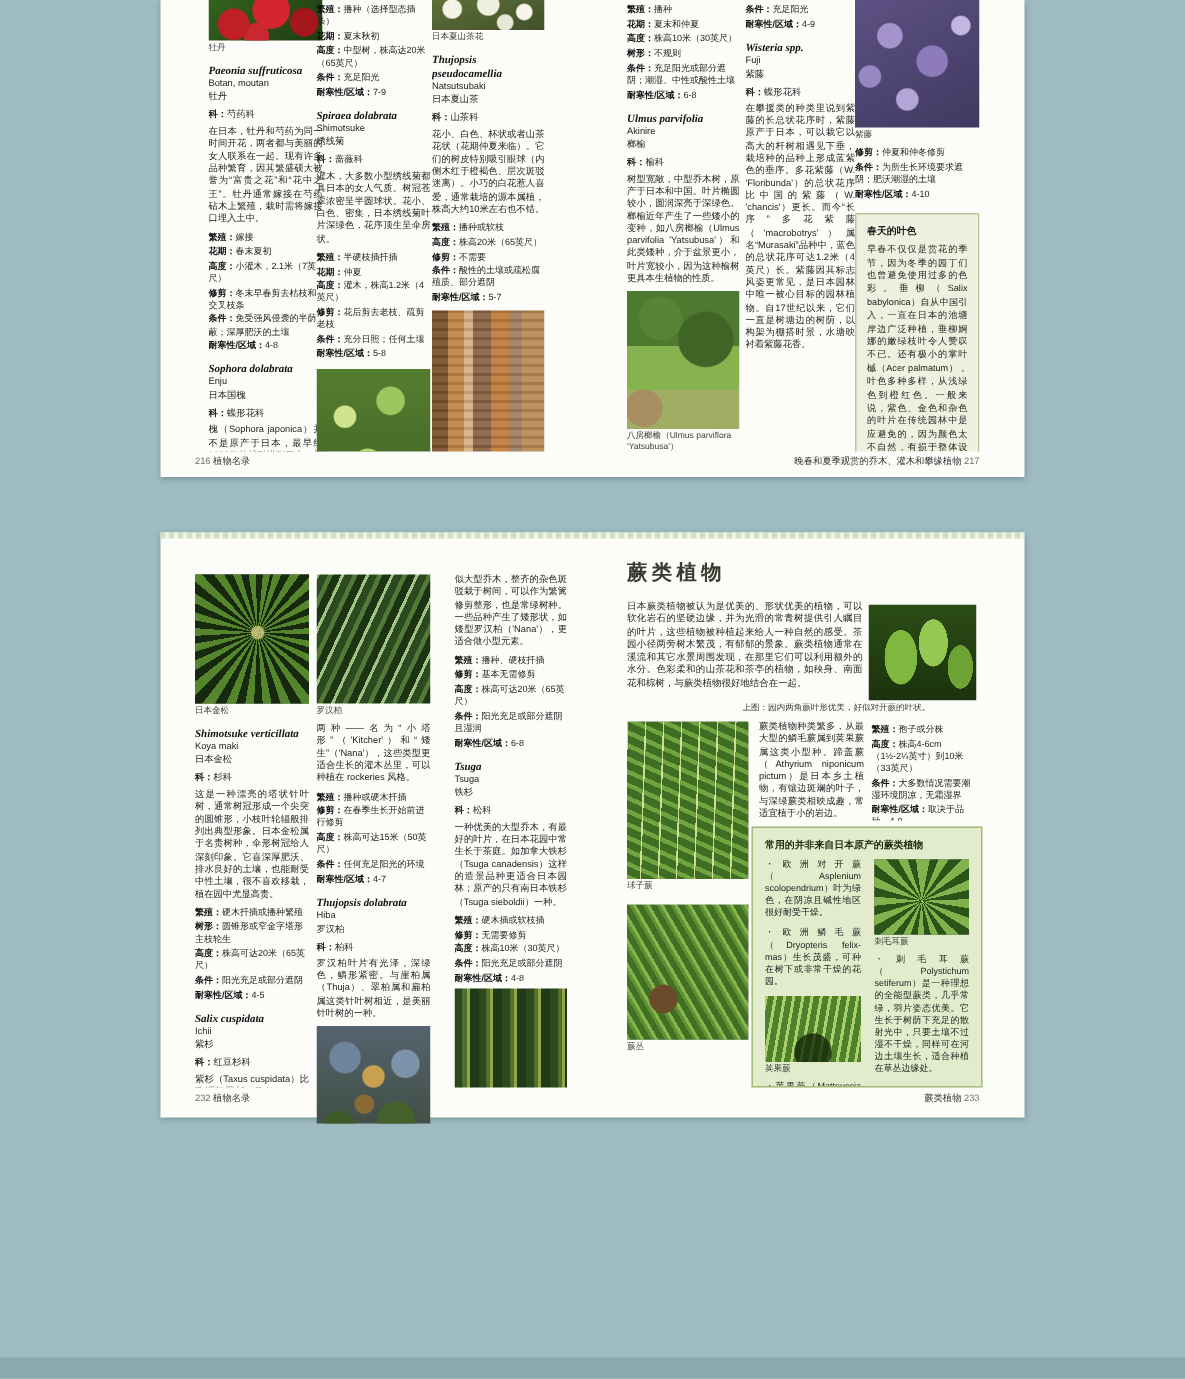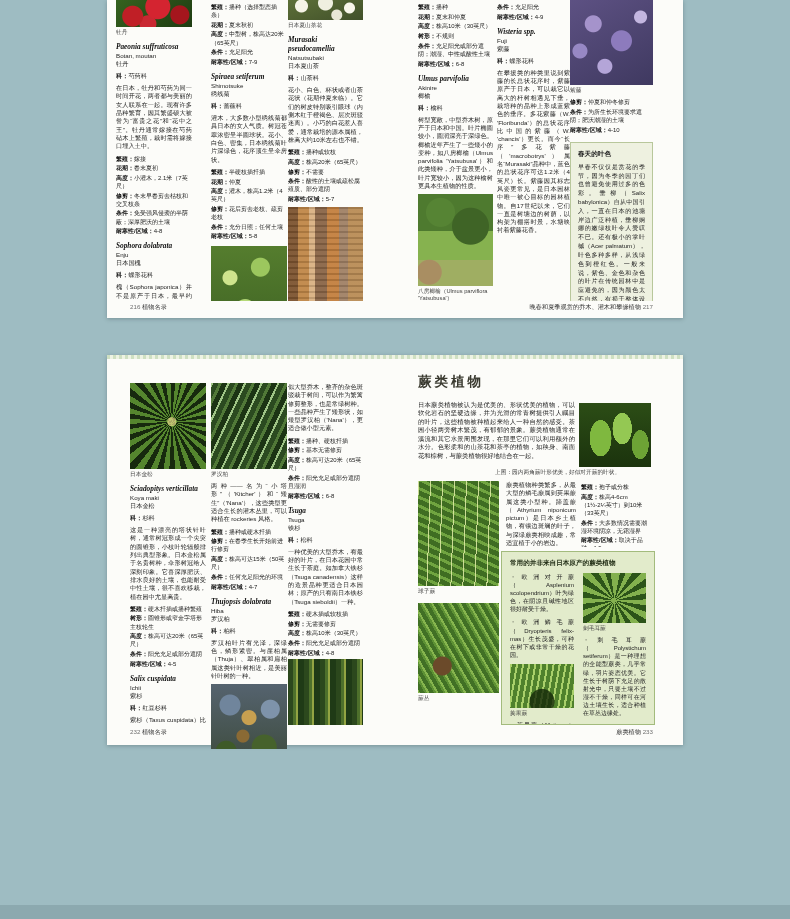--- a/index.html
+++ b/index.html
@@ -48,21 +48,21 @@
   .ph-matteuccia{background-image:radial-gradient(circle at 50% 85%,rgba(20,40,8,.8) 0 12px,rgba(0,0,0,0) 13px),repeating-linear-gradient(100deg,#a9d06a 0 2px,#4f812c 2px 6px);background-color:#3a6420;}
   .ph-polystichum{background-image:repeating-conic-gradient(from 0deg at 50% 55%,#83b14e 0 11deg,#2c5419 11deg 22deg);background-color:#1c370e;}
 </style>
 </head>
 <body>
 
 <div class="canvas">
 
   <div class="spread top">
 
-    <div class="col" style="left:9px;top:0;width:76px;height:301px">
+    <div class="col" style="left:32px;top:0;width:76px;height:301px">
       <div class="ph ph-peony" style="height:27px"></div>
       <div class="cap">牡丹</div>
       <div class="latin">Paeonia suffruticosa</div>
       <div class="rom">Botan, moutan</div>
       <div class="cnm">牡丹</div>
       <div class="fam"><b>科：</b>芍药科</div>
       <p class="body">在日本，牡丹和芍药为同一时间开花，两者都与美丽的女人联系在一起。现有许多品种繁育，因其繁盛硕大被誉为“富贵之花”和“花中之王”。牡丹通常嫁接在芍药砧木上繁殖，栽时需将嫁接口埋入土中。</p>
       <div class="lbl"><b>繁殖：</b>嫁接</div>
       <div class="lbl"><b>花期：</b>春末夏初</div>
       <div class="lbl"><b>高度：</b>小灌木，2.1米（7英尺）</div>
@@ -75,39 +75,39 @@
       <div class="fam"><b>科：</b>蝶形花科</div>
       <p class="body">槐（Sophora japonica）并不是原产于日本，最早约1000年前就引进到日本。树冠圆形、优雅，株高可达20米（65英尺），夏末、早秋盛开奶白色蝶形花。在日本的花园中，你经常会看到奇特造型的。</p>
     </div>
 
     <div class="col" style="left:104px;top:3px;width:76px;height:298px">
       <div class="lbl"><b>繁殖：</b>播种（选择型态插条）</div>
       <div class="lbl"><b>花期：</b>夏末秋初</div>
       <div class="lbl"><b>高度：</b>中型树，株高达20米（65英尺）</div>
       <div class="lbl"><b>条件：</b>充足阳光</div>
       <div class="lbl"><b>耐寒性/区域：</b>7-9</div>
-      <div class="latin">Spiraea setiferum</div>
+      <div class="latin">Spiraea dolabrata</div>
       <div class="rom">Shimotsuke</div>
       <div class="cnm">绣线菊</div>
       <div class="fam"><b>科：</b>蔷薇科</div>
       <p class="body">灌木，大多数小型绣线菊都具日本的女人气质。树冠苍翠浓密呈半圆球状。花小、白色、密集，日本绣线菊叶片深绿色，花序顶生呈伞房状。</p>
       <div class="lbl"><b>繁殖：</b>半硬枝插扦插</div>
       <div class="lbl"><b>花期：</b>仲夏</div>
       <div class="lbl"><b>高度：</b>灌木，株高1.2米（4英尺）</div>
       <div class="lbl"><b>修剪：</b>花后剪去老枝、疏剪老枝</div>
       <div class="lbl"><b>条件：</b>充分日照；任何土壤</div>
       <div class="lbl"><b>耐寒性/区域：</b>5-8</div>
       <div class="ph ph-sophora" style="height:106px;margin-top:5px"></div>
 
     </div>
 
     <div class="col" style="left:181px;top:0;width:75px;height:301px">
       <div class="ph ph-stewartia" style="height:20px"></div>
       <div class="cap">日本夏山茶花</div>
-      <div class="latin">Murasaki pseudocamellia</div>
+      <div class="latin">Thujopsis pseudocamellia</div>
       <div class="rom">Natsutsubaki</div>
       <div class="cnm">日本夏山茶</div>
       <div class="fam"><b>科：</b>山茶科</div>
       <p class="body">花小、白色、杯状或者山茶花状（花期仲夏来临）。它们的树皮特别吸引眼球（内侧木红于橙褐色、层次斑驳迷离）。小巧的白花惹人喜爱，通常栽培的源本属植，株高大约10米左右也不错。</p>
       <div class="lbl"><b>繁殖：</b>播种或软枝</div>
       <div class="lbl"><b>高度：</b>株高20米（65英尺）</div>
       <div class="lbl"><b>修剪：</b>不需要</div>
       <div class="lbl"><b>条件：</b>酸性的土壤或疏松腐殖质、部分遮阴</div>
       <div class="lbl"><b>耐寒性/区域：</b>5-7</div>
       <div class="ph ph-bark" style="height:100px;margin-top:4px"></div>
@@ -161,21 +161,21 @@
       <span class="num">217</span>
     </div>
   </div>
 
   <div class="spread bot">
     <div class="greenstrip"></div>
 
     <div class="col" style="left:23px;top:4px;width:76px;height:366px">
       <div class="ph ph-koyamaki" style="height:86px;margin-top:24px"></div>
       <div class="cap">日本金松</div>
-      <div class="latin">Sciadopitys verticillata</div>
+      <div class="latin">Shimotsuke verticillata</div>
       <div class="rom">Koya maki</div>
       <div class="cnm">日本金松</div>
       <div class="fam"><b>科：</b>杉科</div>
       <p class="body">这是一种漂亮的塔状针叶树，通常树冠形成一个尖突的圆锥形，小枝叶轮辐般排列出典型形象。日本金松属于名贵树种，伞形树冠给人深刻印象。它喜深厚肥沃、排水良好的土壤，也能耐受中性土壤，很不喜欢移栽，植在园中尤显高贵。</p>
       <div class="lbl"><b>繁殖：</b>硬木扦插或播种繁殖</div>
       <div class="lbl"><b>树形：</b>圆锥形或窄金字塔形主枝轮生</div>
       <div class="lbl"><b>高度：</b>株高可达20米（65英尺）</div>
       <div class="lbl"><b>条件：</b>阳光充足或部分遮阴</div>
       <div class="lbl"><b>耐寒性/区域：</b>4-5</div>
       <div class="latin">Salix cuspidata</div>
@@ -196,21 +196,21 @@
       <div class="lbl"><b>耐寒性/区域：</b>4-7</div>
       <div class="latin">Thujopsis dolabrata</div>
       <div class="rom">Hiba</div>
       <div class="cnm">罗汉柏</div>
       <div class="fam"><b>科：</b>柏科</div>
       <p class="body">罗汉柏叶片有光泽，深绿色，鳞形紧密。与崖柏属（Thuja）、翠柏属和扁柏属这类针叶树相近，是美丽针叶树的一种。</p>
       <div class="ph ph-yew" style="height:84px;margin-top:2px"></div>
 
     </div>
 
-    <div class="col" style="left:181px;top:4px;width:75px;height:366px">
+    <div class="col" style="left:196px;top:4px;width:75px;height:366px">
       <p class="body" style="margin-top:24px">似大型乔木，整齐的杂色斑驳栽于树间，可以作为繁篱修剪整形，也是常绿树种。一些品种产生了矮形状，如矮型罗汉柏（'Nana'），更适合做小型元素。</p>
       <div class="lbl"><b>繁殖：</b>播种、硬枝扦插</div>
       <div class="lbl"><b>修剪：</b>基本无需修剪</div>
       <div class="lbl"><b>高度：</b>株高可达20米（65英尺）</div>
       <div class="lbl"><b>条件：</b>阳光充足或部分遮阴且湿润</div>
       <div class="lbl"><b>耐寒性/区域：</b>6-8</div>
       <div class="latin">Tsuga</div>
       <div class="rom">Tsuga</div>
       <div class="cnm">铁杉</div>
       <div class="fam"><b>科：</b>松科</div>

